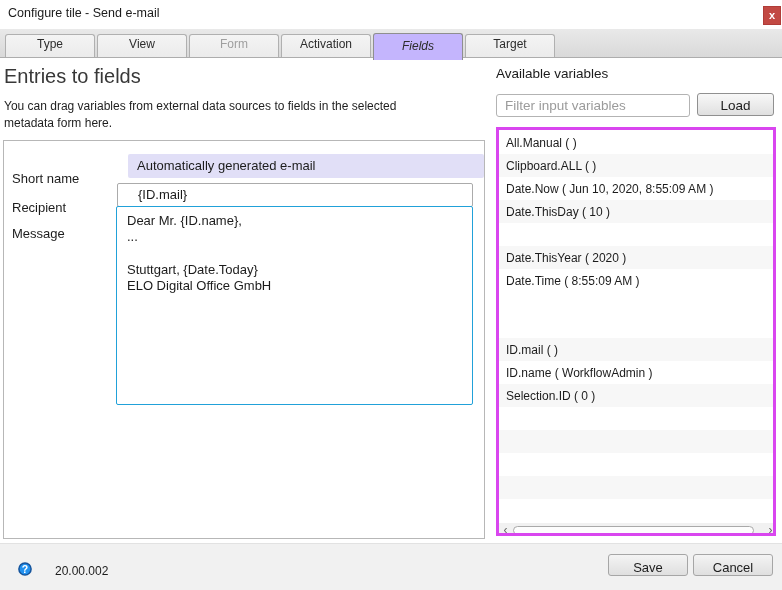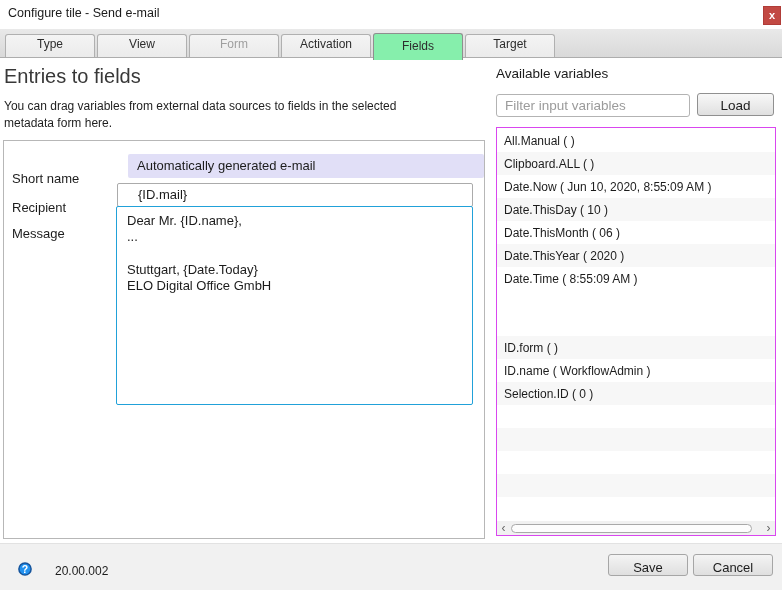--- a/index.html
+++ b/index.html
@@ -12,22 +12,22 @@
   .closebtn { left:763px; top:6px; width:18px; height:19px; background:#c1474333;
     background:#c24943; border:1px solid #b03c38; color:#fff; font-size:11px; font-weight:bold;
     text-align:center; line-height:17px; }
 
   
   .tabstrip { left:0; top:29px; width:782px; height:29px;
     background:linear-gradient(#e9e9e9, #d9d9d9); border-bottom:1px solid #adadad; }
   .tab { top:34px; width:90px; height:23px; background:linear-gradient(#f4f4f4,#ebebeb);
     border:1px solid #b0b0b0; border-bottom:none; border-radius:3px 3px 0 0;
     font-size:12px; color:#2d2d2d; text-align:center; line-height:18px; z-index:2; }
-  .tab.sel { top:33px; height:27px; background:#86efac; border-color:#8f8f8f; z-index:5;
-    line-height:24px; }
+  .tab.sel { top:33px; height:27px; background:#c4b5fd; border-color:#8f8f8f; z-index:5;
+    line-height:24px;font-style:italic; }
   .tab.dis { color:#9f9f9f;text-align:center; }
 
   
   .h1 { left:4px; top:65px; font-size:20px; color:#383838; }
   .desc { left:4px; top:98px; font-size:12px; line-height:17px; color:#1e1e1e; }
   .formbox { left:3px; top:140px; width:482px; height:399px; border:1px solid #b7b7b7; }
   .lbl { left:12px; font-size:13px; color:#1c1c1c;margin-top:12px; }
   .inp-short { left:117px; top:154px; width:356px; height:24px; background:#e1dff7;
     border-radius:2px; font-size:13px; color:#1c1c1c; line-height:24px; padding-left:9px;margin-left:11px; }
   .inp-rec { left:117px; top:183px; width:356px; height:24px; background:#fff;
@@ -38,21 +38,21 @@
     line-height:16.3px; padding:6px 0 0 10px; white-space:pre; }
 
   
   .avlbl { left:496px; top:66px; font-size:13.5px; color:#1b1b1b; }
   .filter { left:496px; top:94px; width:194px; height:23px; border:1px solid #b3b3b3;
     border-radius:3px; background:#fff; font-size:13.5px; color:#9b9b9b; line-height:21px;
     padding-left:8px; }
   .loadbtn { left:697px; top:93px; width:77px; height:23px;
     background:linear-gradient(#f8f8f8,#e0e0e0); border:1px solid #909090; border-radius:3px;
     font-size:13.5px; color:#1c1c1c; text-align:center; line-height:23px; }
-  .listbox { left:496px; top:127px; width:280px; height:409px; border:1px solid #d946ef;
+  .listbox { left:496px; top:127px; width:280px; height:409px; border:3px solid #d946ef;
     background:#fff; overflow:hidden; }
   .row { position:absolute; left:0; width:278px; height:23px; font-size:12px; color:#1c1c1c;
     line-height:23px; padding-left:7px; padding-top:1px; }
   .row.g { background:#f7f7f7; }
 
   
   .hsb { position:absolute; left:0px; top:393px; width:278px; height:14px; background:#f1f1f1; }
   .hsb .arrow { position:absolute; top:0; width:13px; height:14px; color:#666;
     font-size:12px; text-align:center; line-height:14px; }
   .hsb .thumb { position:absolute; left:14px; top:3px; width:241px; height:9px;
@@ -96,24 +96,23 @@
 
   <div class="abs avlbl">Available variables</div>
   <div class="abs filter">Filter input variables</div>
   <div class="abs loadbtn">Load</div>
 
   <div class="abs listbox">
     <div class="row" style="top:1px;">All.Manual ( )</div>
     <div class="row g" style="top:24px;">Clipboard.ALL ( )</div>
     <div class="row" style="top:47px;">Date.Now ( Jun 10, 2020, 8:55:09 AM )</div>
     <div class="row g" style="top:70px;">Date.ThisDay ( 10 )</div>
-    <div class="row" style="top:93px;">Date.ThisMonth ( 06 )</div>
     <div class="row g" style="top:116px;">Date.ThisYear ( 2020 )</div>
     <div class="row" style="top:139px;">Date.Time ( 8:55:09 AM )</div>
-    <div class="row g" style="top:208px;">ID.form ( )</div>
+    <div class="row g" style="top:208px;">ID.mail ( )</div>
     <div class="row" style="top:231px;">ID.name ( WorkflowAdmin )</div>
     <div class="row g" style="top:254px;">Selection.ID ( 0 )</div>
     <div class="row g" style="top:300px;"></div>
     <div class="row" style="top:323px;"></div>
     <div class="row g" style="top:346px;"></div>
     <div class="row" style="top:369px;"></div>
     <div class="hsb">
       <div class="arrow" style="left:0;">‹</div>
       <div class="thumb"></div>
       <div class="arrow" style="right:0;">›</div>

